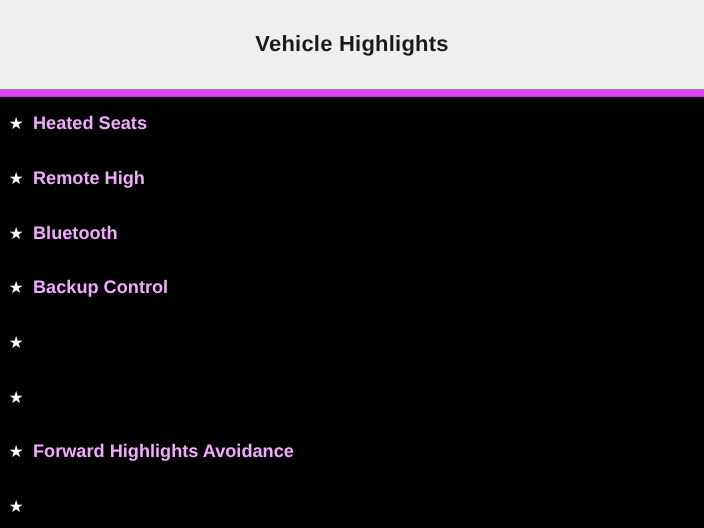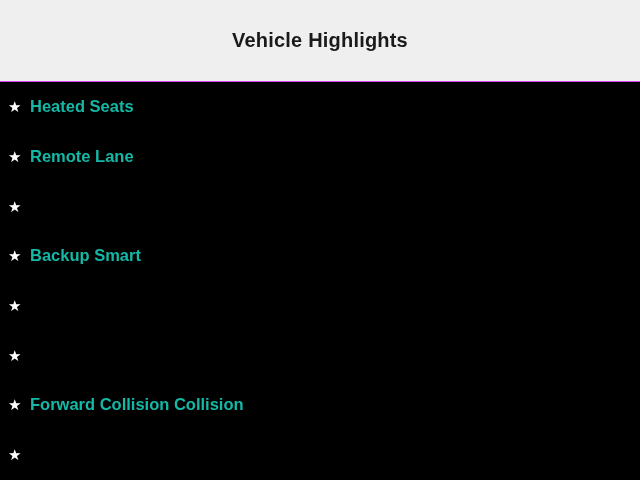--- a/index.html
+++ b/index.html
@@ -14,21 +14,21 @@
     width: 640px;
     height: 480px;
     display: flex;
     flex-direction: column;
     background: #000000;
   }
   .header {
     height: 81px;
     flex: 0 0 81px;
     background: #efefef;
-    border-bottom: 1px solid #d946ef;
+    border-bottom: 7px solid #d946ef;
     display: flex;
     align-items: center;
     justify-content: center;
   }
   .header h2 {
     margin: 0;
     font-size: 20px;
     font-weight: bold;
     color: #1a1a1a;
     letter-spacing: 0.2px;
@@ -52,56 +52,57 @@
     line-height: 1;
     width: 14px;
     flex: 0 0 14px;
     margin-right: 8px;
     text-align: left;
     color: #ffffff;
   }
   .label {
     font-size: 16.5px;
     font-weight: bold;
-    color: #14b8a6;
+    color: #f0abfc;
   }
 </style>
 </head>
 <body>
 
 <div class="panel">
 
   <div class="header">
     <h2>Vehicle Highlights</h2>
   </div>
 
   <ul class="highlights">
     <li>
       <span class="star">★</span>
       <span class="label">Heated Seats</span>
     </li>
     <li>
       <span class="star">★</span>
-      <span class="label">Remote Lane</span>
+      <span class="label">Remote High</span>
     </li>
     <li>
       <span class="star">★</span>
+      <span class="label">Bluetooth</span>
     </li>
     <li>
       <span class="star">★</span>
-      <span class="label">Backup Smart</span>
+      <span class="label">Backup Control</span>
     </li>
     <li>
       <span class="star">★</span>
     </li>
     <li>
       <span class="star">★</span>
     </li>
     <li>
       <span class="star">★</span>
-      <span class="label">Forward Collision Collision</span>
+      <span class="label">Forward Highlights Avoidance</span>
     </li>
     <li>
       <span class="star">★</span>
     </li>
   </ul>
 
 </div>
 
 </body></html>

